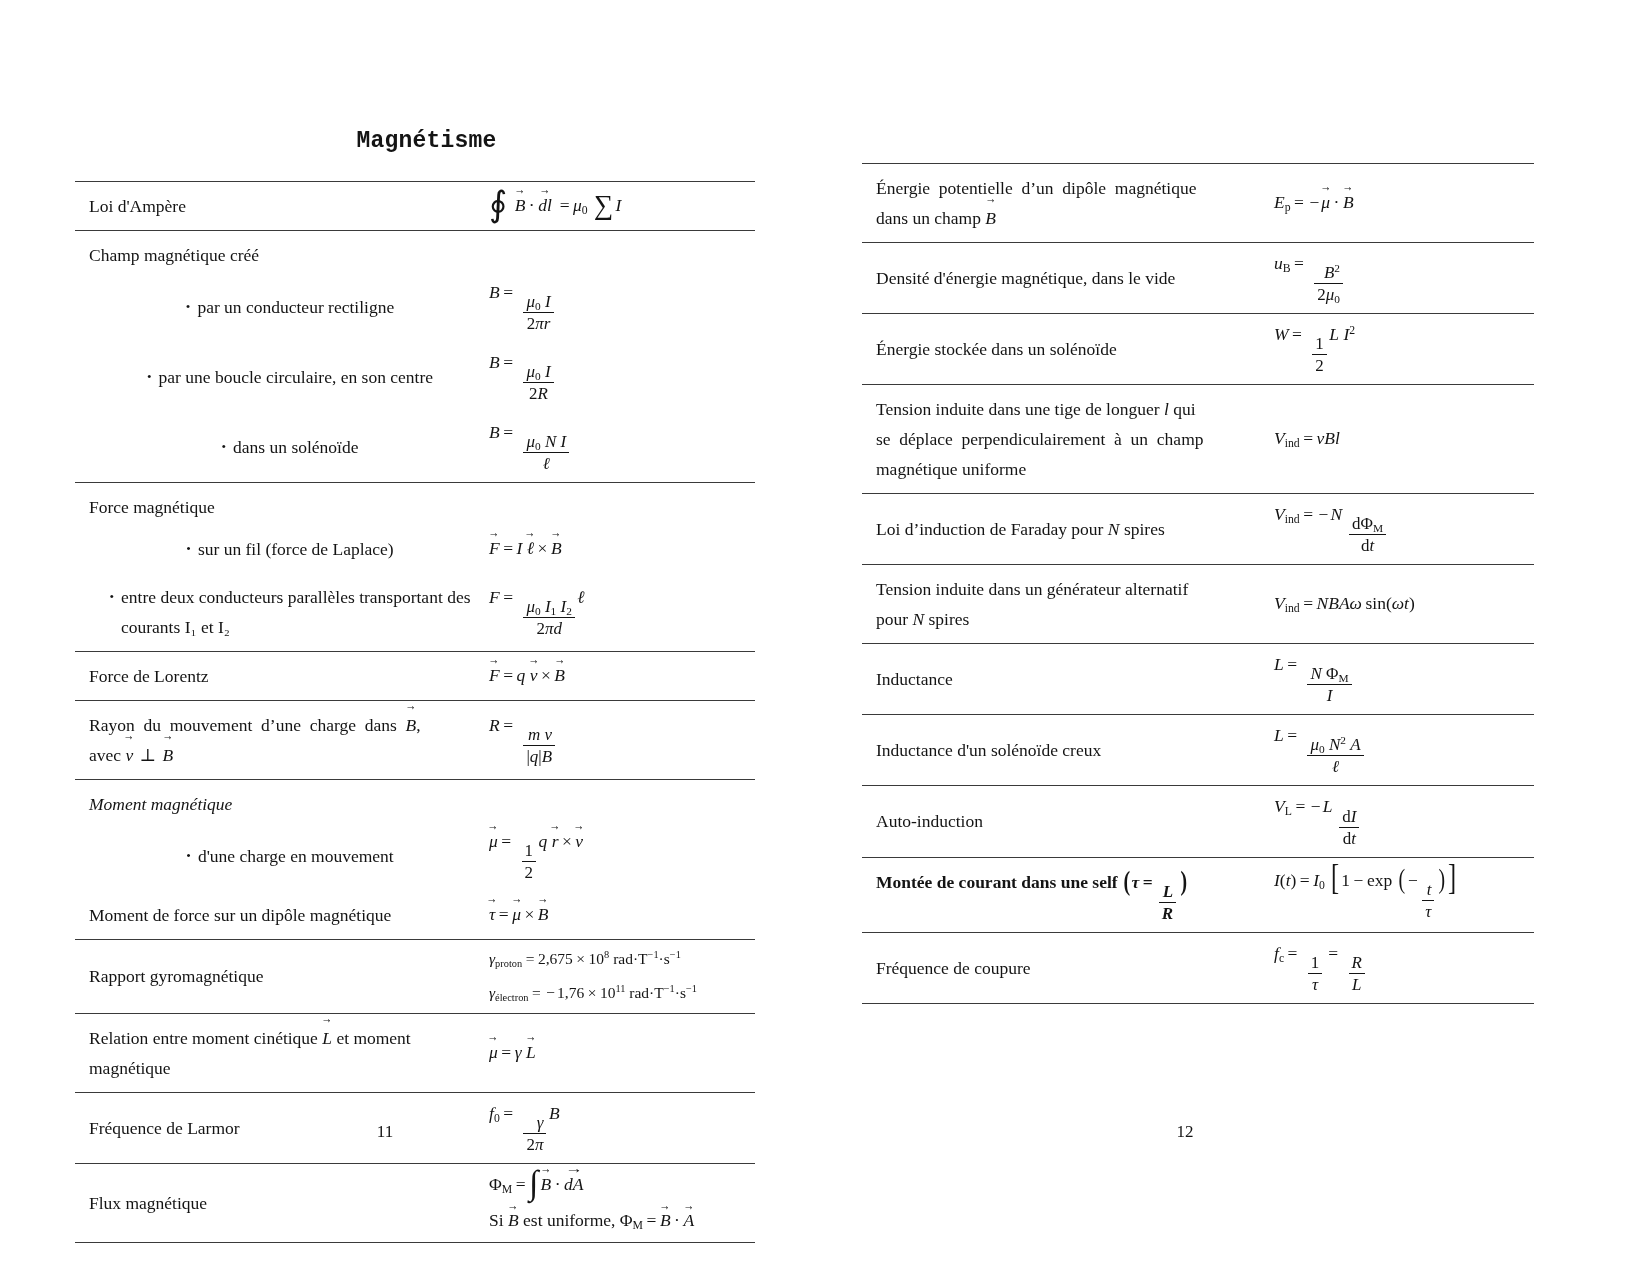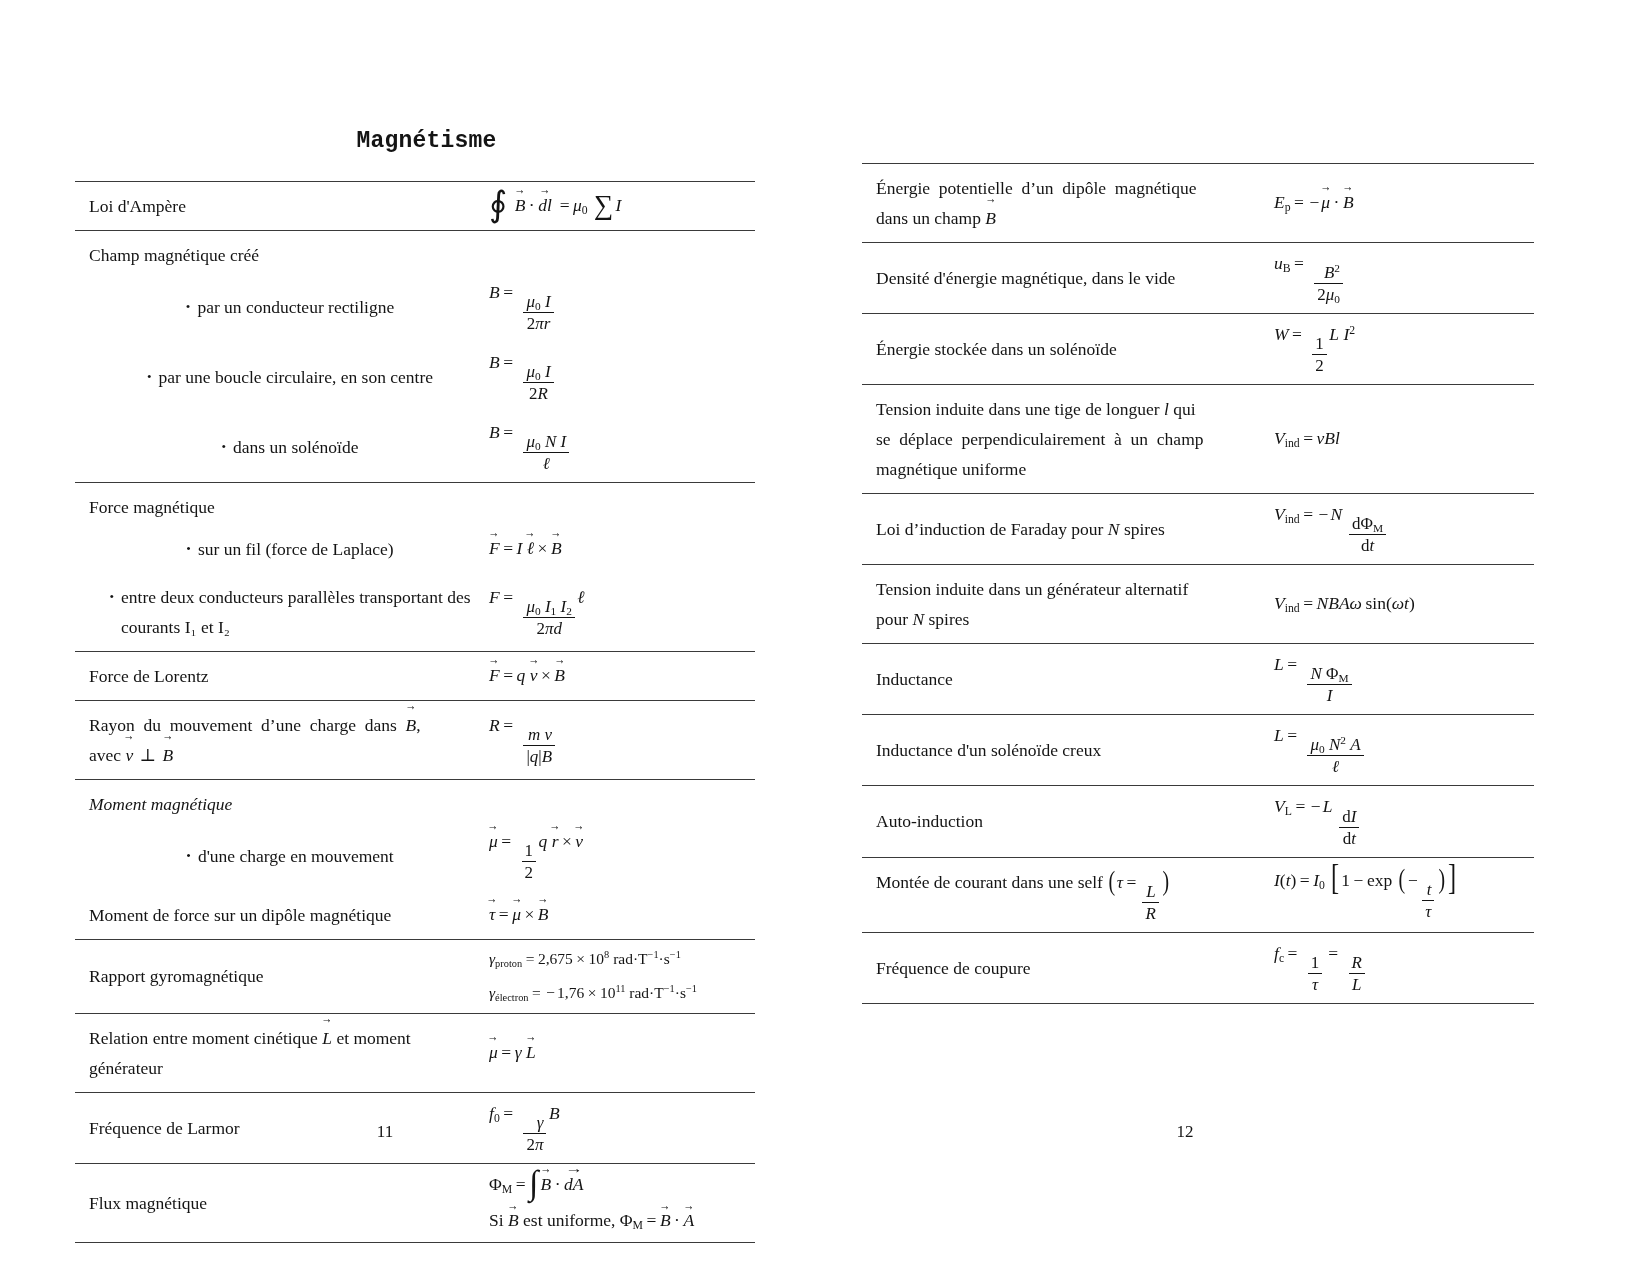--- a/index.html
+++ b/index.html
@@ -332,21 +332,21 @@
           <td class="desc">Rapport gyromagnétique</td>
           <td class="math" style="font-size:15.5px;">
             <span class="mathline"><span class="m">γ</span><sub>proton</sub><span class="op">=</span><span class="num">2,675</span><span class="op">×</span><span class="num">10</span><sup>8</sup>&nbsp;<span class="up">rad·T</span><sup>−1</sup><span class="up">·s</span><sup>−1</sup></span>
             <span class="mathline"><span class="m">γ</span><sub>électron</sub><span class="op">=</span><span class="opn">−</span><span class="num">1,76</span><span class="op">×</span><span class="num">10</span><sup>11</sup>&nbsp;<span class="up">rad·T</span><sup>−1</sup><span class="up">·s</span><sup>−1</sup></span>
           </td>
         </tr>
 
         <tr class="rule-bottom">
           <td class="desc">
             <span class="wrap-line">Relation entre moment cinétique <span class="vec">L</span> et moment</span>
-            <span class="wrap-line">générateur</span>
+            <span class="wrap-line">magnétique</span>
           </td>
           <td class="math">
             <span class="mathline"><span class="vec">μ</span><span class="op">=</span><span class="m">γ</span>&nbsp;<span class="vec">L</span></span>
           </td>
         </tr>
 
         <tr class="rule-bottom">
           <td class="desc">Fréquence de Larmor</td>
           <td class="math">
             <span class="mathline"><span class="m">f</span><sub>0</sub><span class="op">=</span>
@@ -477,21 +477,21 @@
             <span class="mathline"><span class="m">V</span><sub>L</sub><span class="op">=</span><span class="opn">−</span><span class="m">L</span>
               <span class="frac">
                   <span class="fnum"><span class="up">d</span><span class="m">I</span></span>
                   <span class="fden"><span class="up">d</span><span class="m">t</span></span>
                 </span>
             </span>
           </td>
         </tr>
 
         <tr class="rule-bottom">
-          <td class="desc" style="white-space:nowrap;">
+          <td class="desc" style="white-space:nowrap;font-weight:bold;">
             <span class="wrap-line"><span>Montée de courant dans une self</span>
               <span class="midparen">(</span><span class="m">τ</span><span class="op">=</span><span class="frac">
                   <span class="fnum"><span class="m">L</span></span>
                   <span class="fden"><span class="m">R</span></span>
                 </span><span class="midparen">)</span>
             </span>
           </td>
           <td class="math" style="white-space:nowrap;">
             <span class="mathline"><span class="m">I</span>(<span class="m">t</span>)<span class="op">=</span><span class="m">I</span><sub>0</sub>
               <span class="bigbrack">[</span><span class="num">1</span><span class="op">−</span><span class="up">exp</span>

